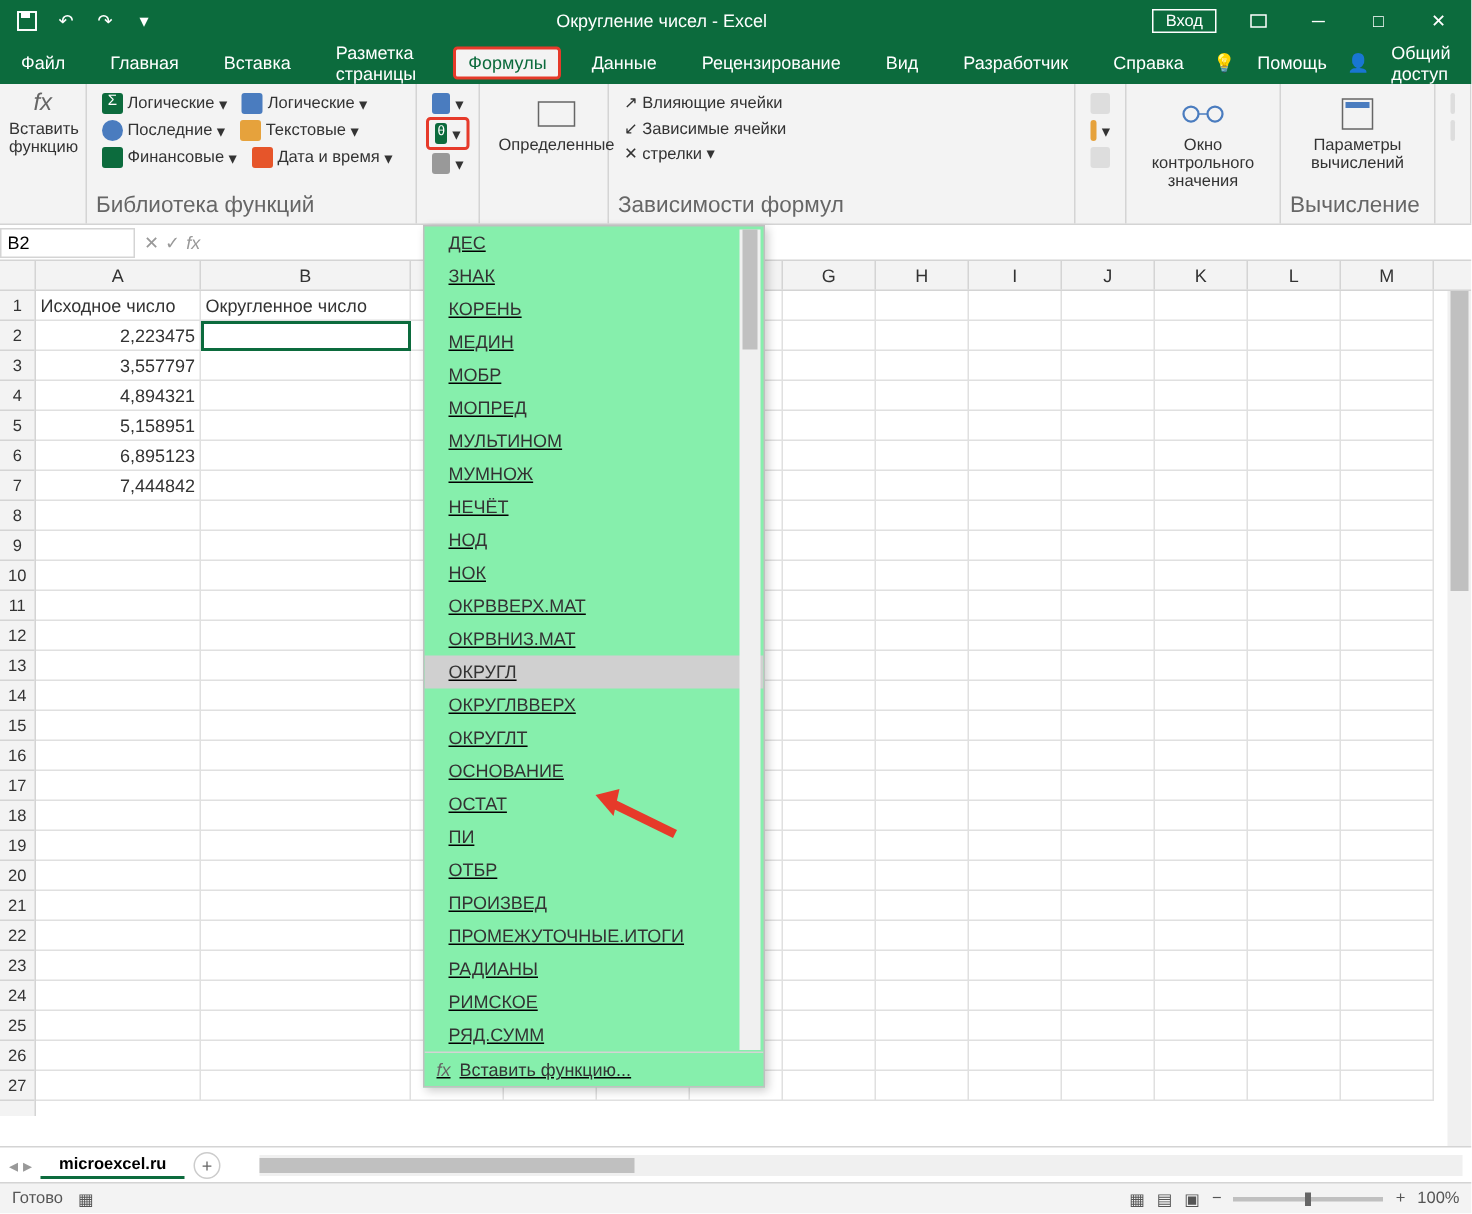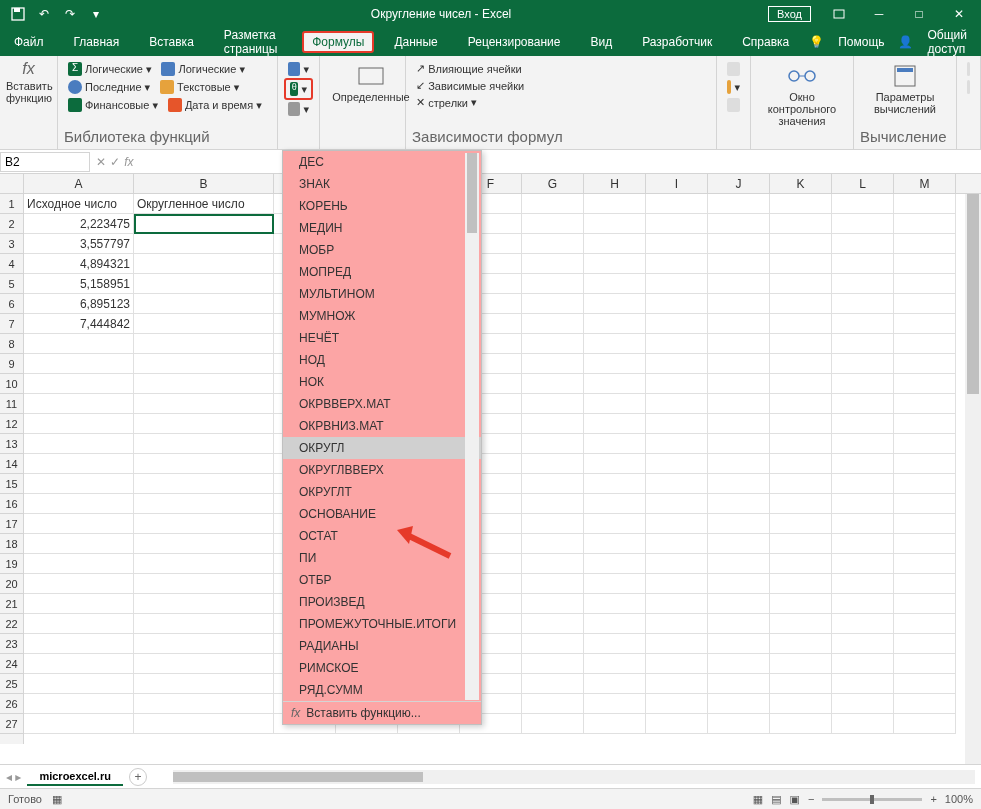--- a/index.html
+++ b/index.html
@@ -21,21 +21,21 @@
 .insert-fn { width: 58px; text-align: center; }
 .fx-big { font-size: 16px; font-style: italic; color: #666; }
 .insert-label { font-size: 11px; color: #333; margin-top: 2px; line-height: 12px; }
 .lib-btn { display: flex; align-items: center; gap: 3px; font-size: 11px; color: #333; padding: 2px 4px; cursor: pointer; }
 .lib-icon { width: 14px; height: 14px; display: inline-block; border-radius: 2px; }
 .math-btn { border: 2px solid #e63a2a; border-radius: 3px; padding: 2px 4px; }
 .dep-group { flex: 1; }
 .big-btn { display: flex; flex-direction: column; align-items: center; width: 90px; padding: 4px 2px; cursor: pointer; }
 .big-icon { width: 32px; height: 24px; }
 .big-label { font-size: 11px; color: #333; text-align: center; line-height: 12px; margin-top: 3px; }
-.dropdown-menu { position: absolute; left: 282px; top: 94px; width: 200px; background: #fca5a5; border: 1px solid #c0c0c0; box-shadow: 2px 2px 6px rgba(0,0,0,0.2); z-index: 100; max-height: 650px; overflow-y: auto; }
+.dropdown-menu { position: absolute; left: 282px; top: 94px; width: 228px; background: #86efac; border: 1px solid #c0c0c0; box-shadow: 2px 2px 6px rgba(0,0,0,0.2); z-index: 100; max-height: 650px; overflow-y: auto; text-decoration: underline; }
 .dropdown-item { padding: 4px 16px; font-size: 12px; color: #333; cursor: pointer; }
 .dropdown-item.hover { background: #d0d0d0; }
 .dropdown-footer { border-top: 1px solid #d4d4d4; padding: 4px 8px; display: flex; align-items: center; gap: 6px; font-size: 12px; color: #333; }
 .dd-scroll { position: absolute; right: 2px; top: 2px; bottom: 24px; width: 14px; background: #f0f0f0; }
 .dd-thumb { position: absolute; top: 0; width: 10px; left: 2px; height: 80px; background: #c0c0c0; }
 .formula-bar { height: 24px; background: #fff; border-bottom: 1px solid #d4d4d4; display: flex; align-items: center; }
 .name-box { width: 90px; border: 1px solid #d4d4d4; height: 20px; padding: 0 4px; font-size: 12px; }
 .fb-btns { display: flex; gap: 4px; padding: 0 6px; color: #999; }
 .fb-input { flex: 1; height: 20px; border: none; padding: 0 4px; font-size: 12px; }
 .grid-area { position: relative; height: 590px; overflow: hidden; }

